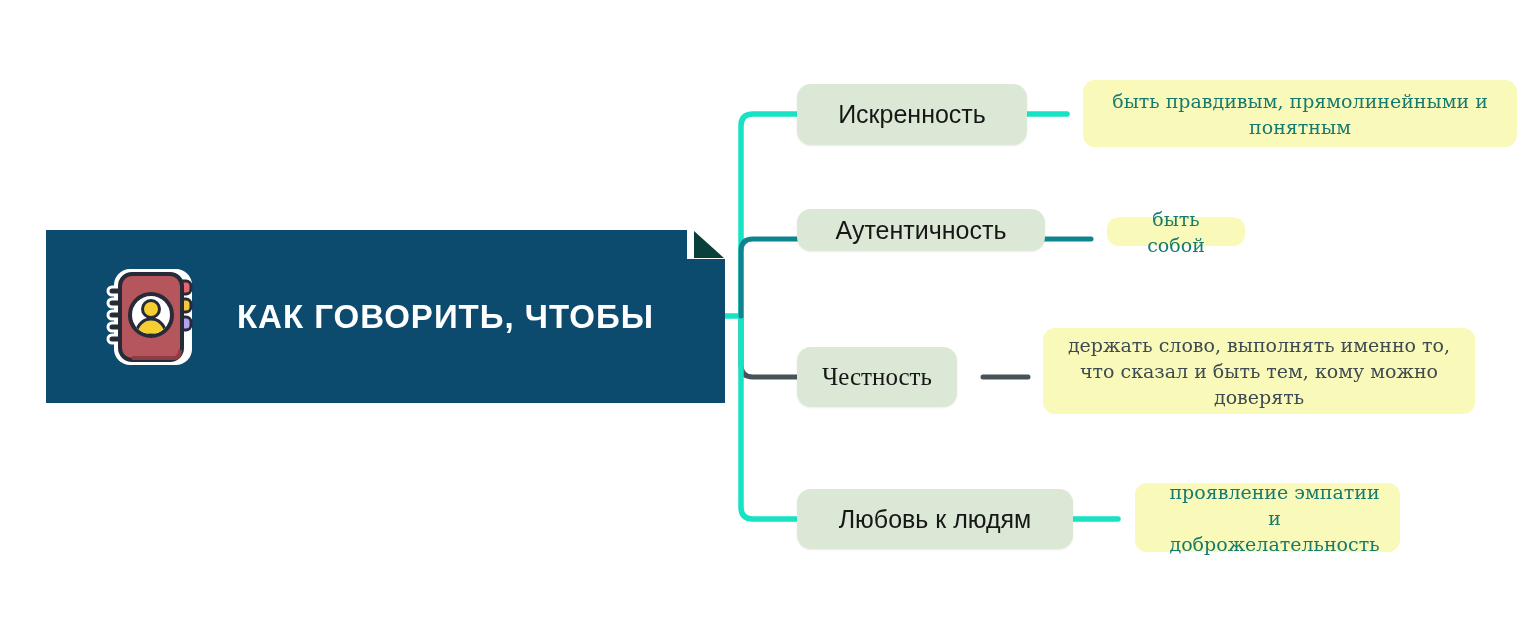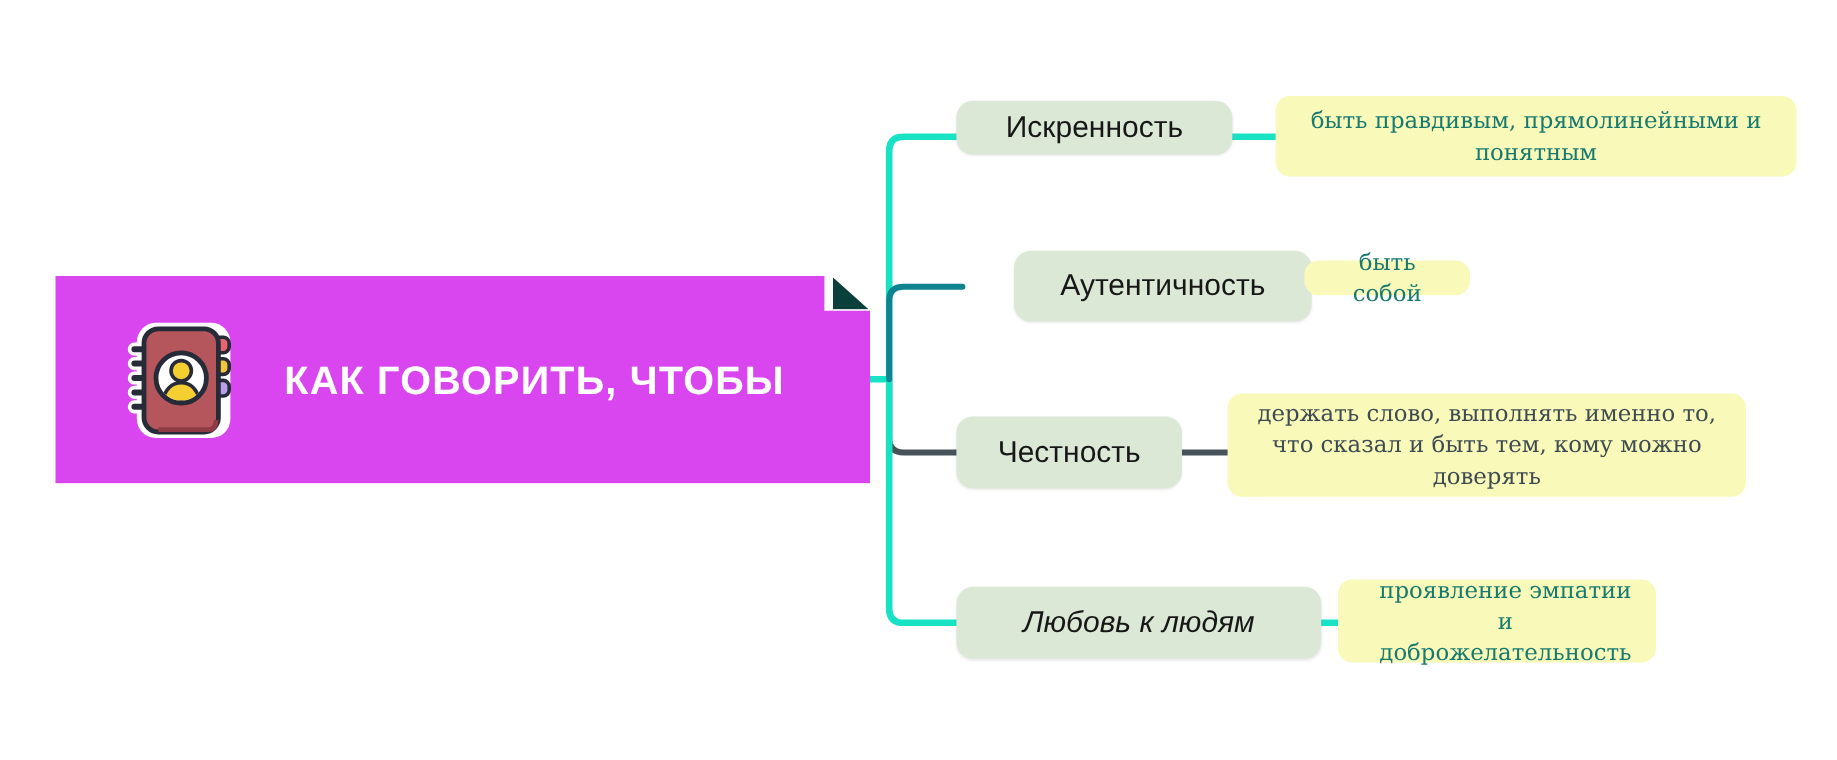--- a/index.html
+++ b/index.html
@@ -6,21 +6,21 @@
   .canvas{
     position:relative;
     width:1531px;height:633px;
     background:#ffffff;
     overflow:hidden;
     font-family:"Liberation Sans",sans-serif;
   }
   .connector-layer{position:absolute;left:0;top:0;z-index:0;}
   .root-node{
     position:absolute;left:46px;top:230px;width:679px;height:173px;
-    background:#d946ef;z-index:2;
+    background:#0c4a6e;z-index:2;
     clip-path:polygon(0 0,641px 0,641px 29px,100% 29px,100% 100%,0 100%);
     display:flex;align-items:center;
   }
   .root-fold{
     position:absolute;left:694px;top:231px;width:30px;height:27px;
     background:#0a403b;z-index:2;
     clip-path:polygon(0 0,100% 100%,0 100%);
   }
   .root-icon-wrap{margin-left:56px;flex:0 0 auto;display:flex;align-items:center;}
   .root-title{
@@ -30,30 +30,30 @@
   .branch-node{
     position:absolute;background:#dce8d6;border-radius:14px;z-index:1;
     display:flex;align-items:center;justify-content:center;
     font-size:25px;color:#171717;
     box-shadow:0 1px 2px rgba(0,0,0,0.08);
   }
   .note{
     position:absolute;background:#f9f9ba;border-radius:12px;z-index:1;
     display:flex;align-items:center;justify-content:center;text-align:center;
     font-family:"DejaVu Serif",serif;font-size:19px;line-height:26px;
-    padding:4px 14px;box-sizing:border-box;
+    padding:4px 14px;box-sizing:border-box;margin-left:20px;
   }
   
-  .node-sincerity{left:797px;top:84px;width:230px;height:45px;}
+  .node-sincerity{left:797px;top:84px;width:230px;height:61px;}
   .note-sincerity{left:1063px;top:80px;width:434px;height:67px;}
-  .node-authenticity{left:797px;top:209px;width:248px;height:59px;margin-left:48px;}
+  .node-authenticity{left:797px;top:209px;width:248px;height:42px;}
   .note-authenticity{left:1087px;top:217px;width:138px;height:29px;}
-  .node-honesty{left:797px;top:347px;width:188px;height:60px;}
+  .node-honesty{left:797px;top:347px;width:160px;height:60px;font-family:Liberation Serif, serif;}
   .note-honesty{left:1023px;top:328px;width:432px;height:86px;}
-  .node-love{left:797px;top:489px;width:304px;height:60px;font-style:italic;}
+  .node-love{left:797px;top:489px;width:276px;height:60px;}
   .note-love{left:1115px;top:483px;width:265px;height:69px;}
 </style>
 </head>
 <body>
 
 <div class="canvas">
 
   <svg class="connector-layer" width="1531" height="633" viewBox="0 0 1531 633">
 
     <path d="M 741 316 L 741 365 Q 741 377 753 377 L 802 377 M 983 377 L 1028 377" fill="none" stroke-width="5" stroke-linecap="round" style="stroke: rgb(71, 83, 89);"></path>

